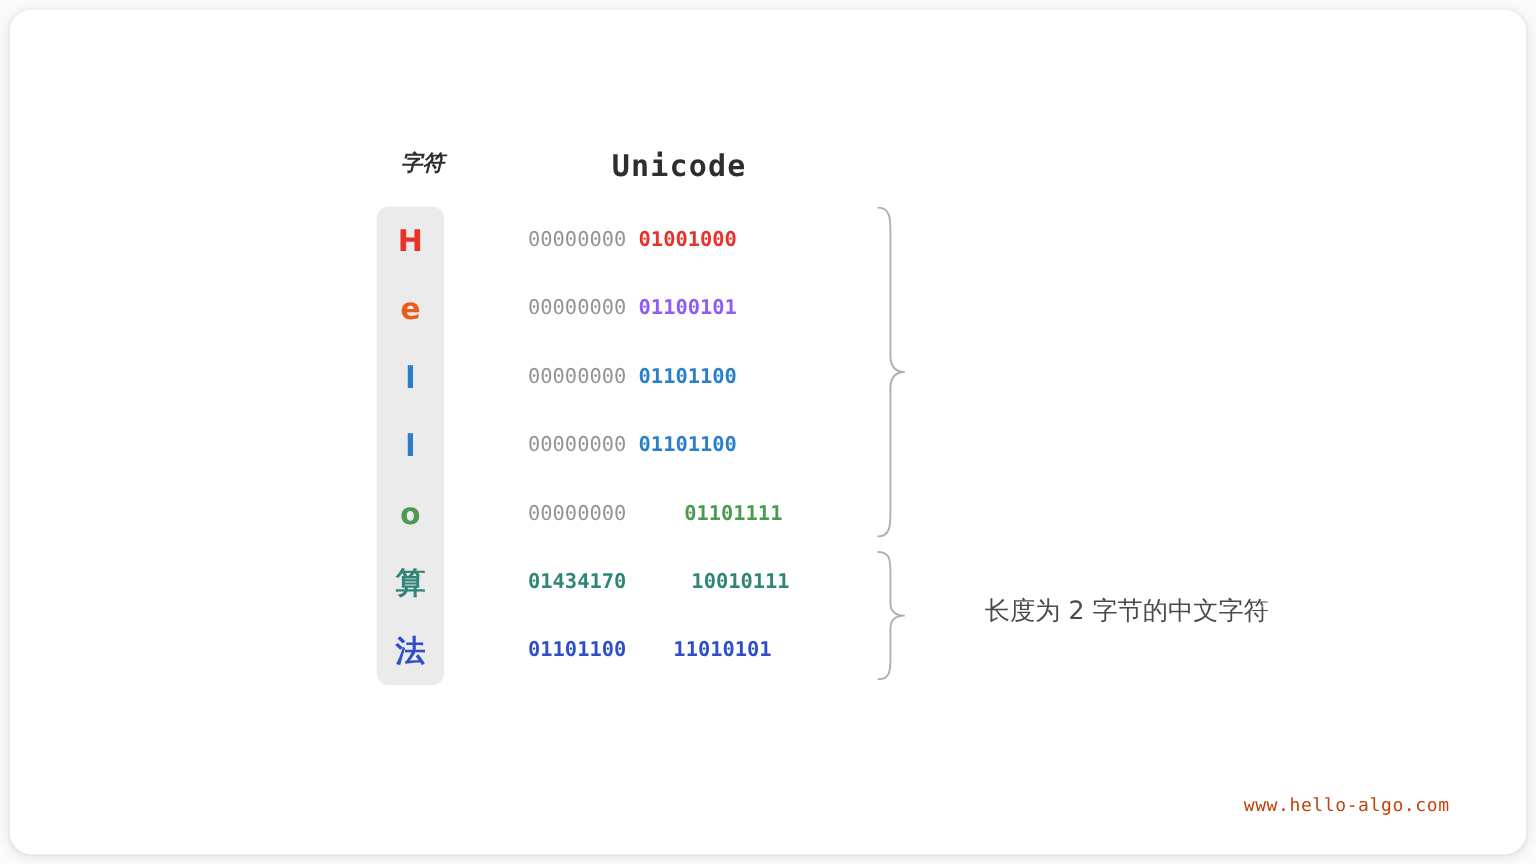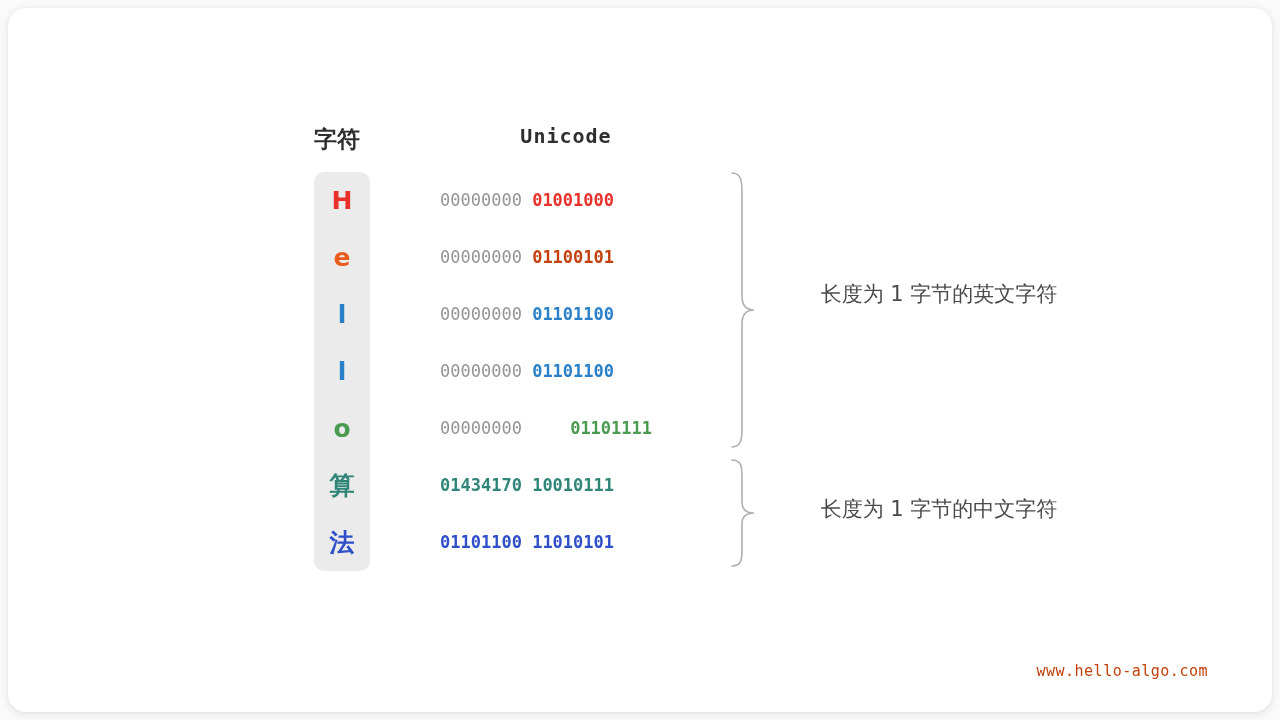--- a/index.html
+++ b/index.html
@@ -31,30 +31,31 @@
   .col-header {
     position: absolute;
     font-weight: bold;
     color: #2e2e2e;
     white-space: nowrap;
   }
   #header-char {
     left: 306px;
     top: 116px;
     width: 56px;
-    text-align: left;
-    font-size: 23px;
+    text-align: right;
+    font-size: 18px;
     font-family: "DejaVu Sans", sans-serif;
+    font-style: italic;
   }
   #header-unicode {
     left: 432px;
     top: 116px;
     width: 252px;
     text-align: center;
-    font-size: 20px;
+    font-size: 25px;
     letter-spacing: 1px;
     font-family: "DejaVu Sans Mono", monospace;
   }
 
   
   #char-column {
     position: absolute;
     left: 306px;
     top: 164px;
     width: 56px;
@@ -154,41 +155,40 @@
       <div class="char-cell" style="top: 57px; color: rgb(236, 91, 30);">e</div>
       <div class="char-cell" style="top: 114px; color: rgb(42, 127, 201);">l</div>
       <div class="char-cell" style="top: 171px; color: rgb(42, 127, 201);">l</div>
       <div class="char-cell" style="top: 228px; color: rgb(74, 154, 79);">o</div>
       <div class="char-cell" style="top: 285px; color: rgb(46, 133, 120);">算</div>
       <div class="char-cell" style="top: 342px; color: rgb(47, 79, 201);">法</div>
     </div>
 
   <div id="rows-layer">
       <div class="bin-row" style="top: 164px;"><span class="bin-high">00000000</span> <span class="bin-low" style="color: rgb(232, 49, 42);">01001000</span></div>
-      <div class="bin-row" style="top: 221px;"><span class="bin-high">00000000</span> <span class="bin-low" style="color: #c2410c; margin-top: 22px;">01100101</span></div>
+      <div class="bin-row" style="top: 221px;"><span class="bin-high">00000000</span> <span class="bin-low" style="color: #8b5cf6; margin-top: 22px;">01100101</span></div>
       <div class="bin-row" style="top: 278px;"><span class="bin-high">00000000</span> <span class="bin-low" style="color: rgb(42, 127, 201);">01101100</span></div>
       <div class="bin-row" style="top: 335px;"><span class="bin-high">00000000</span> <span class="bin-low" style="color: rgb(42, 127, 201);">01101100</span></div>
       <div class="bin-row" style="top: 392px;"><span class="bin-high">00000000</span> <span class="bin-low" style="color: rgb(74, 154, 79); margin-left: 38px;">01101111</span></div>
-      <div class="bin-row wide" style="top: 449px;"><span class="bin-high" style="color: rgb(46, 133, 120);">01434170</span> <span class="bin-low" style="color: rgb(46, 133, 120);">10010111</span></div>
-      <div class="bin-row wide" style="top: 506px;"><span class="bin-high" style="color: rgb(47, 79, 201);">01101100</span> <span class="bin-low" style="color: rgb(47, 79, 201);">11010101</span></div>
+      <div class="bin-row wide" style="top: 449px;"><span class="bin-high" style="color: rgb(46, 133, 120);">01434170</span> <span class="bin-low" style="color: rgb(46, 133, 120); margin-left: 44px;">10010111</span></div>
+      <div class="bin-row wide" style="top: 506px;"><span class="bin-high" style="color: rgb(47, 79, 201);">01101100</span> <span class="bin-low" style="color: rgb(47, 79, 201); margin-left: 29px;">11010101</span></div>
     </div>
 
   <div class="brace" id="brace-top">
     <svg width="26" height="278" viewBox="0 0 26 278" fill="none" aria-hidden="true">
       <path d="M2 2 C12 2 12 12 12 22 L12 125 C12 134 16 139 24 139 C16 139 12 144 12 153 L12 256 C12 266 12 276 2 276" stroke="#b0b0b0" stroke-width="1.6" fill="none" stroke-linecap="round"></path>
     </svg>
   </div>
   <div class="brace" id="brace-bottom">
     <svg width="26" height="112" viewBox="0 0 26 112" fill="none" aria-hidden="true">
       <path d="M2 2 C12 2 12 10 12 19 L12 44 C12 51 16 55 24 55 C16 55 12 59 12 66 L12 91 C12 100 12 108 2 108" stroke="#b0b0b0" stroke-width="1.6" fill="none" stroke-linecap="round"></path>
     </svg>
   </div>
 
   <div class="annotation" id="annotation-one">
-    <span>长度为 1 字节的英文字符</span>
   </div>
   <div class="annotation" id="annotation-two">
-    <span>长度为 1 字节的中文字符</span>
+    <span>长度为 2 字节的中文字符</span>
   </div>
 
   <div id="watermark">www.hello-algo.com</div>
 
 </div>
 
 </body></html>

